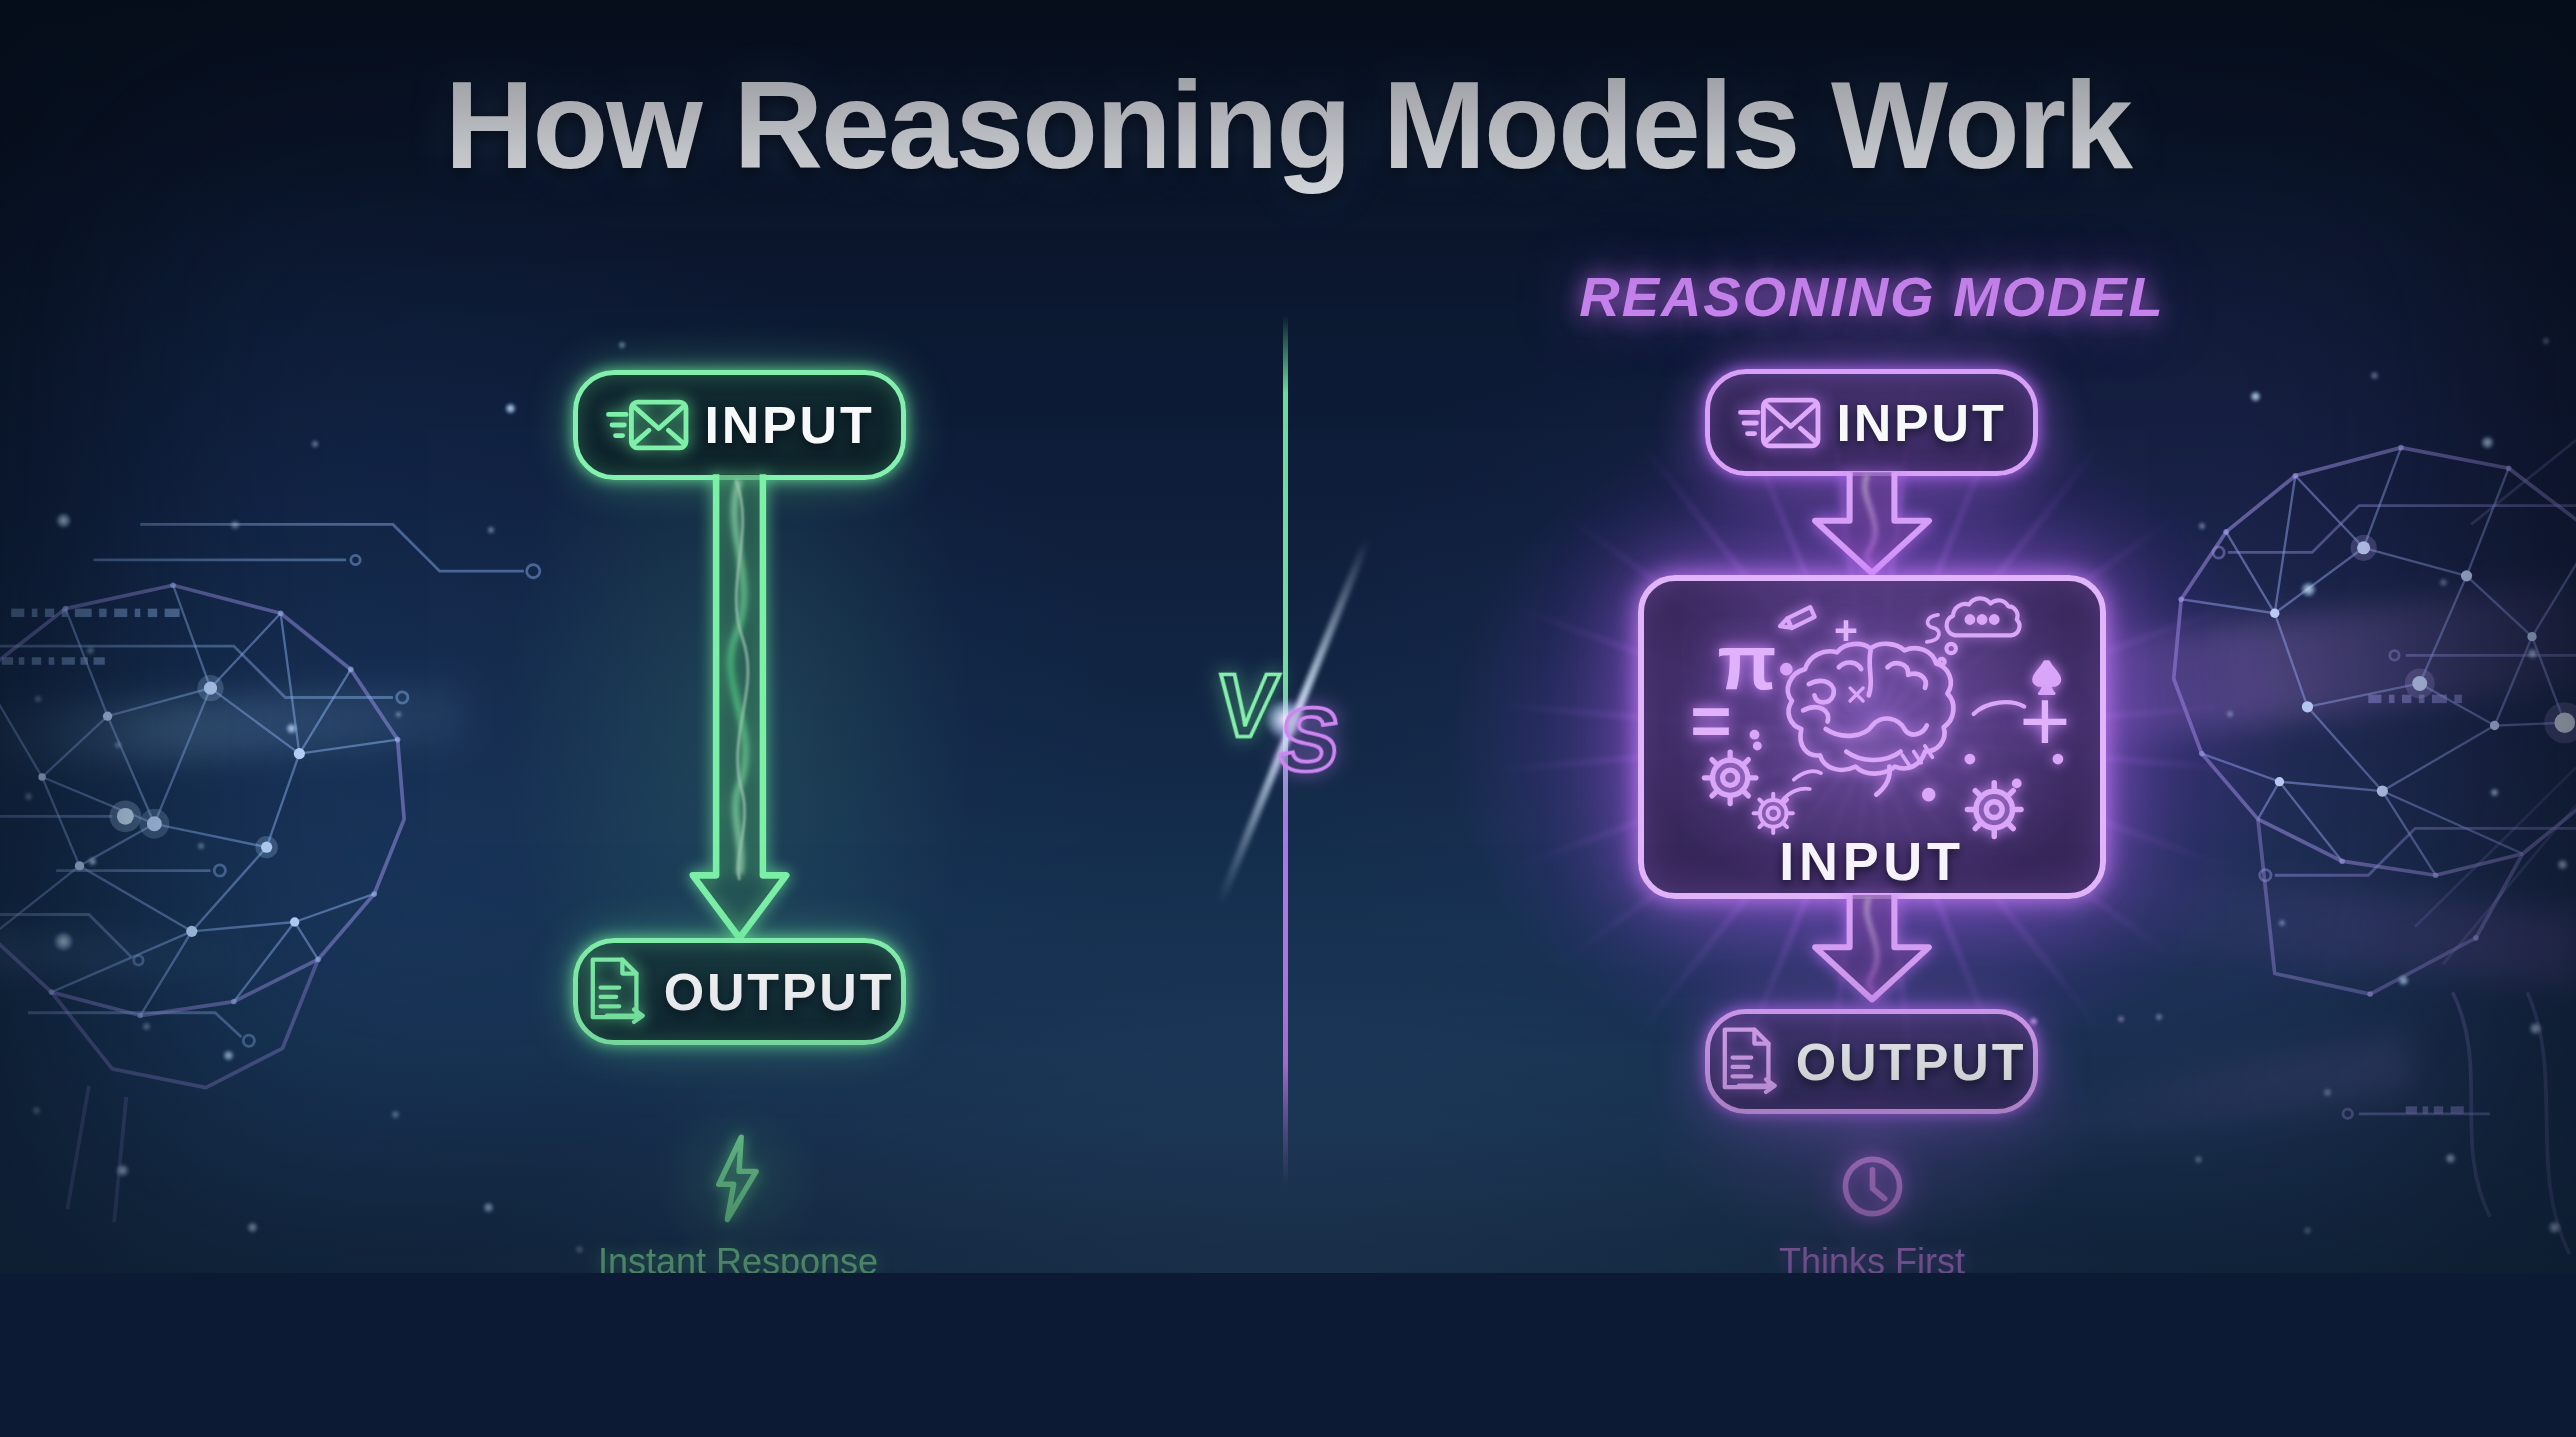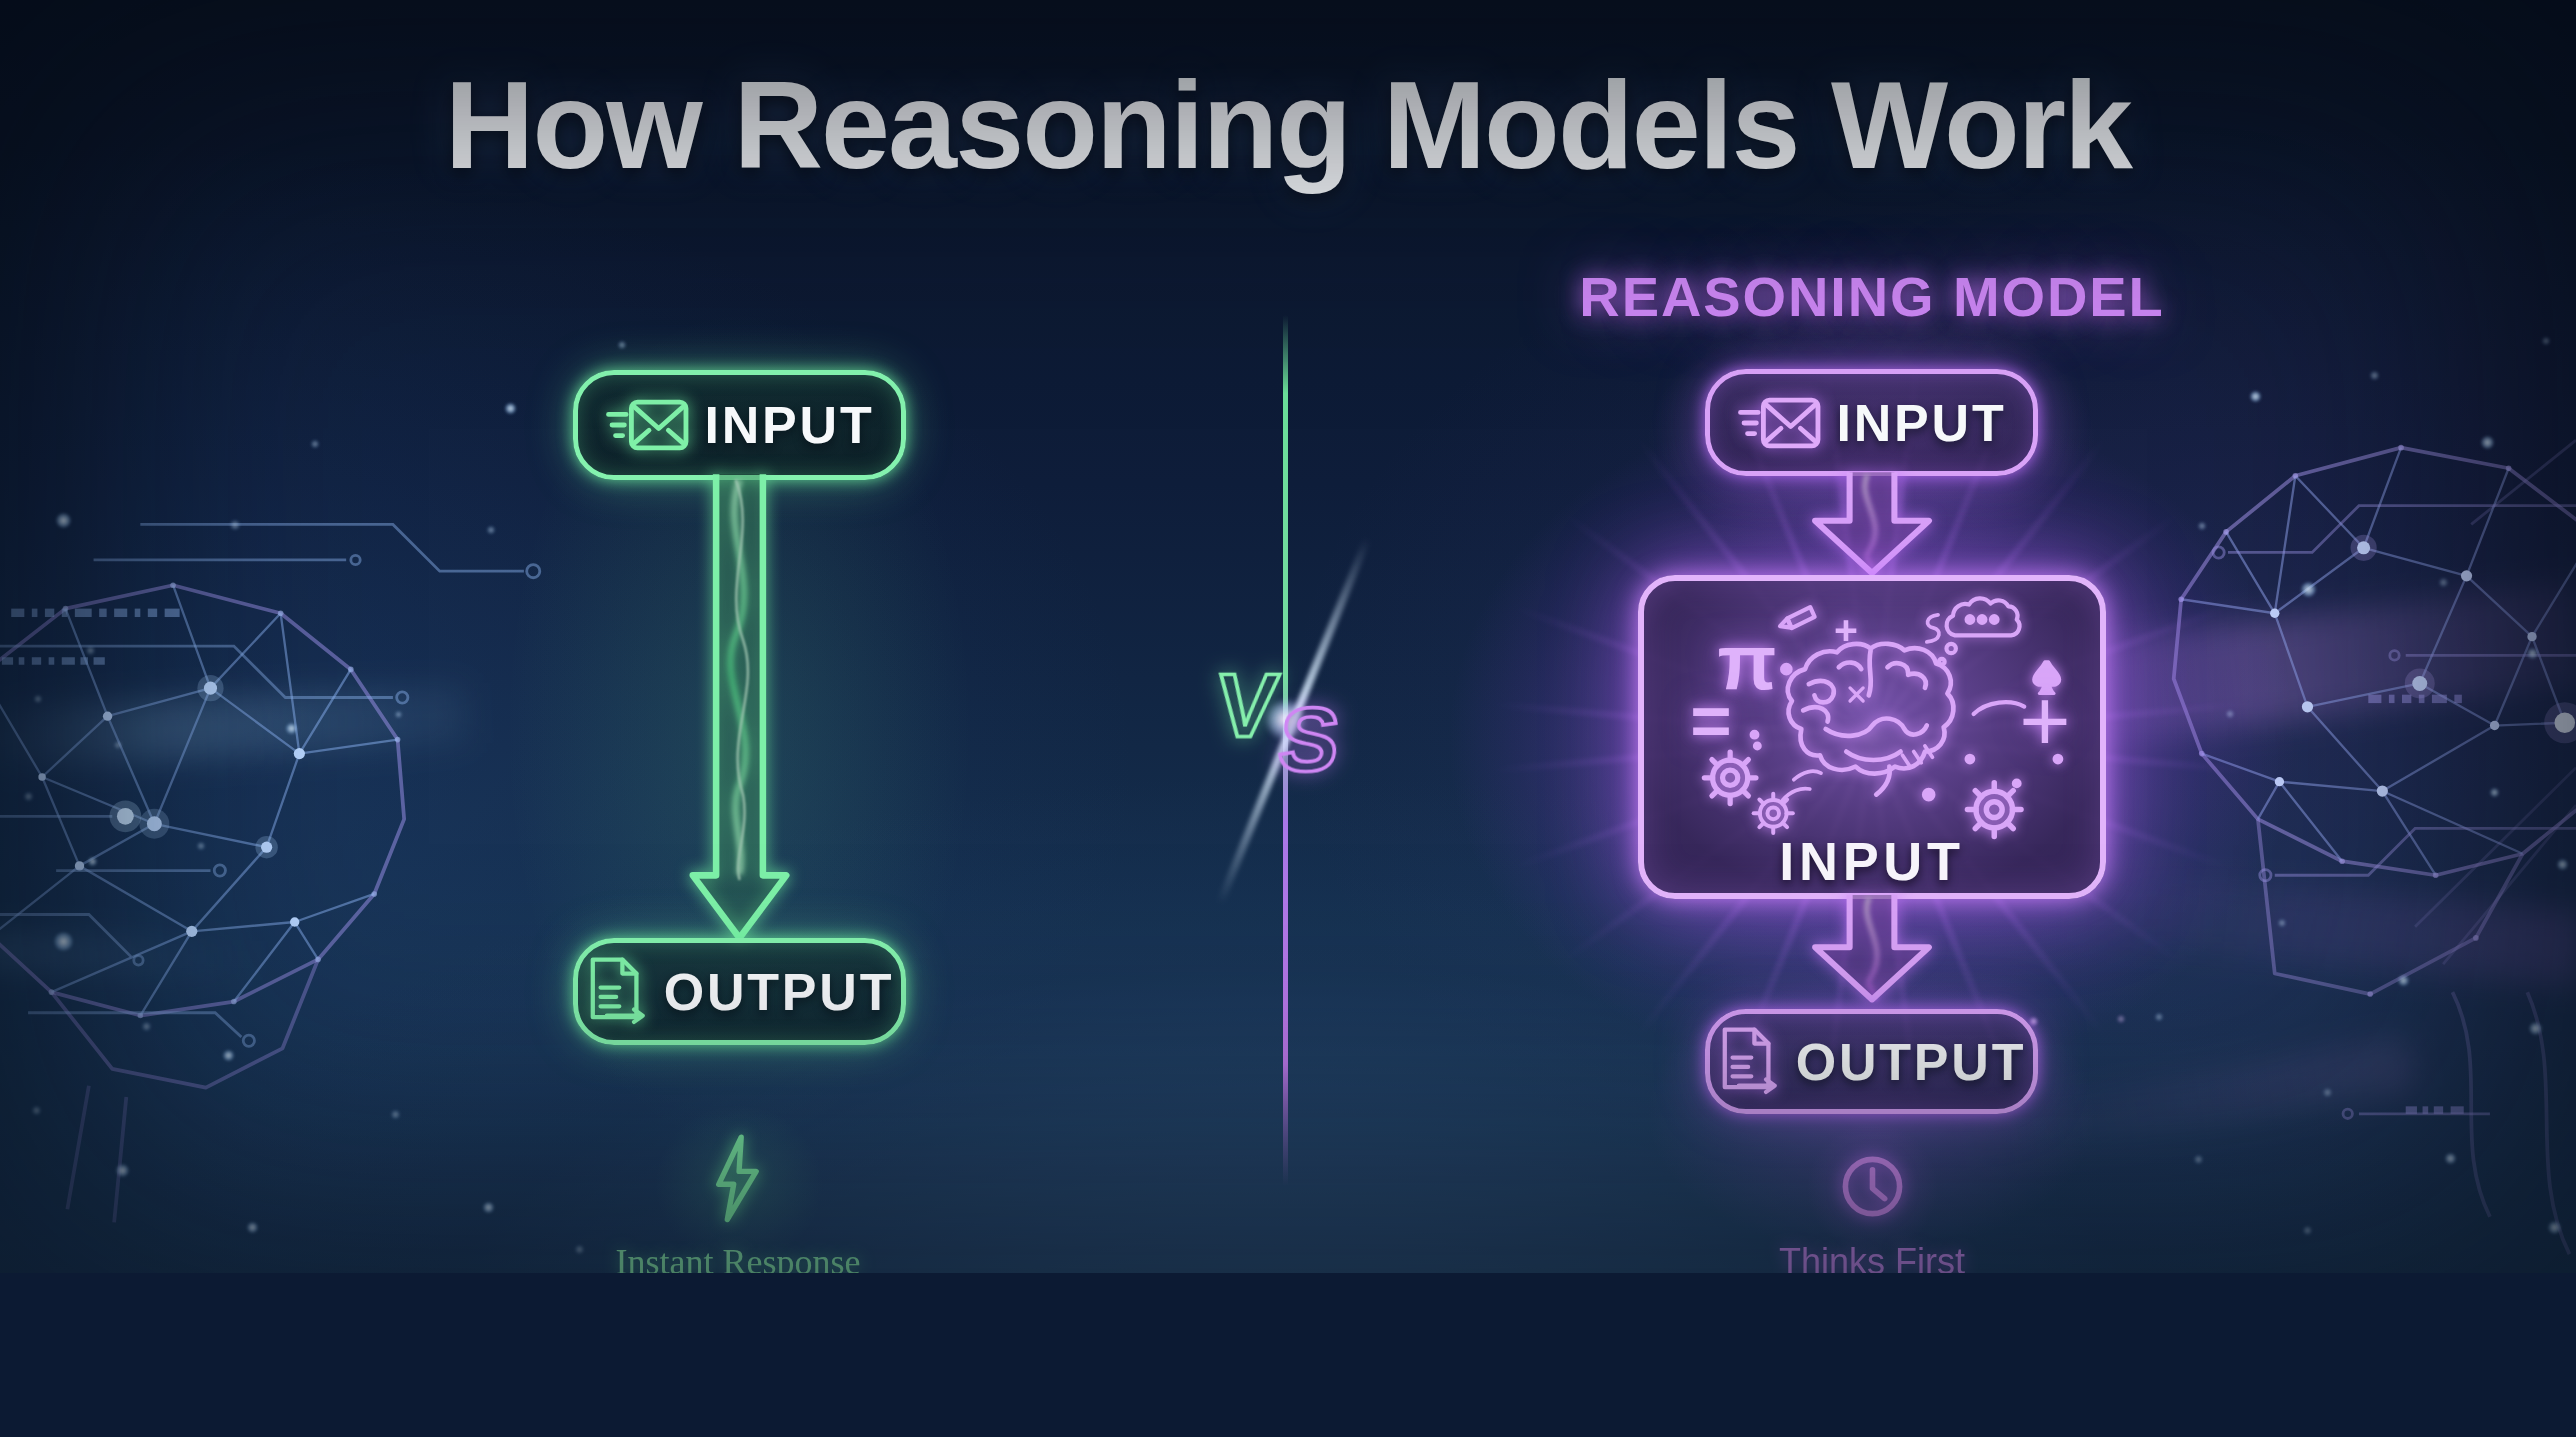--- a/index.html
+++ b/index.html
@@ -30,23 +30,23 @@
 
   
   .title { position:absolute; left:50%; top:54px; transform:translateX(-50%); white-space:nowrap;
     font-size:124px; font-weight:700; letter-spacing:-1.9px; color:#fbfdff;
     text-shadow: 0 4.7px 17px rgba(0,0,0,.6), 0 0 43px rgba(130,180,255,.22); }
   .caption { position:absolute; left:50%; top:1329px; transform:translateX(-50%); white-space:nowrap;
     font-size:45px; color:#e9eef4; text-shadow:0 2.8px 9.4px rgba(0,0,0,.5); }
   .heading { position:absolute; transform:translateX(-50%); white-space:nowrap;
     font-size:56px; font-weight:700; letter-spacing:1.9px; }
   .heading.g { color:#83f1ac; text-shadow:0 0 22.5px rgba(110,240,160,.85), 0 0 60px rgba(110,240,160,.45), 0 2.8px 7.5px rgba(0,0,0,.4); }
-  .heading.p { color:#cd87f5; text-shadow:0 0 22.5px rgba(196,116,255,.9), 0 0 60px rgba(196,116,255,.5), 0 2.8px 7.5px rgba(0,0,0,.4); }
+  .heading.p { color:#cd87f5; text-shadow:0 0 22.5px rgba(196,116,255,.9), 0 0 60px rgba(196,116,255,.5), 0 2.8px 7.5px rgba(0,0,0,.4);font-style:italic; }
   .tagline { position:absolute; transform:translateX(-50%); white-space:nowrap; font-size:36px; }
-  .tagline.g { color:#8df0b2; text-shadow:0 0 15px rgba(110,240,160,.65);font-family:Liberation Serif, serif; }
+  .tagline.g { color:#8df0b2; text-shadow:0 0 15px rgba(110,240,160,.65); }
   .tagline.p { color:#c98df2; text-shadow:0 0 15px rgba(196,116,255,.65); }
 
   
   .neonbox { position:absolute; display:flex; align-items:center; justify-content:center; gap:12px; border-radius:41px; }
   .neonbox.g { border:5.6px solid #84f2ae;
     background: linear-gradient(180deg, rgba(20,52,42,.55), rgba(10,30,26,.62));
     box-shadow: 0 0 15px rgba(110,240,160,.8), 0 0 45px rgba(110,240,160,.38), inset 0 0 20.6px rgba(110,240,160,.26); }
   .neonbox.p { border:5.6px solid #d9a2f8;
     background: linear-gradient(180deg, rgba(84,56,122,.52), rgba(48,32,78,.62));
     box-shadow: 0 0 15px rgba(190,110,255,.85), 0 0 49px rgba(190,110,255,.42), inset 0 0 20.6px rgba(190,110,255,.28); }

